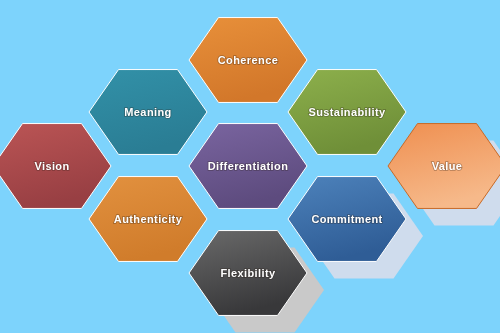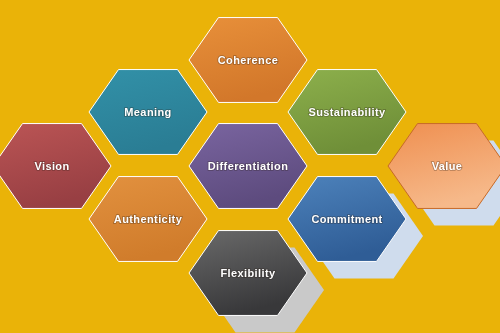--- a/index.html
+++ b/index.html
@@ -10,21 +10,21 @@
   body {
     width: 500px;
     height: 333px;
     overflow: hidden;
     font-family: "Liberation Sans", sans-serif;
   }
   #diagram {
     position: relative;
     width: 500px;
     height: 333px;
-    background: #eab308;
+    background: #7dd3fc;
   }
   #hex-svg {
     position: absolute;
     left: 0;
     top: 0;
     width: 500px;
     height: 333px;
     display: block;
   }
   .hex-label {

